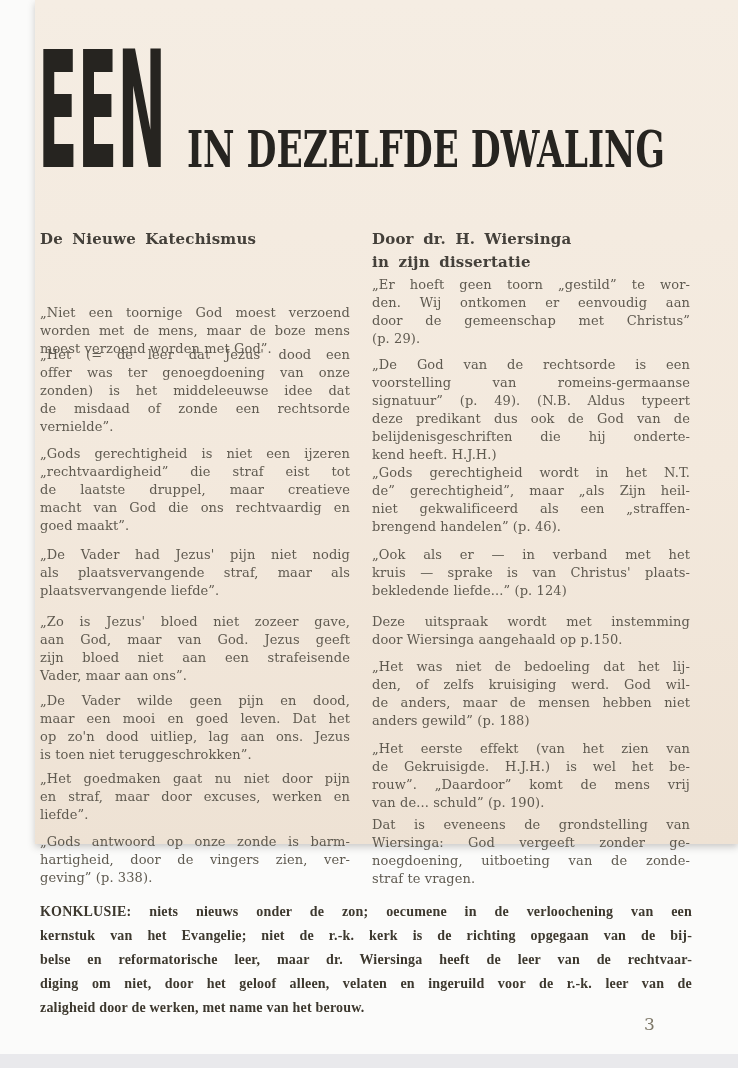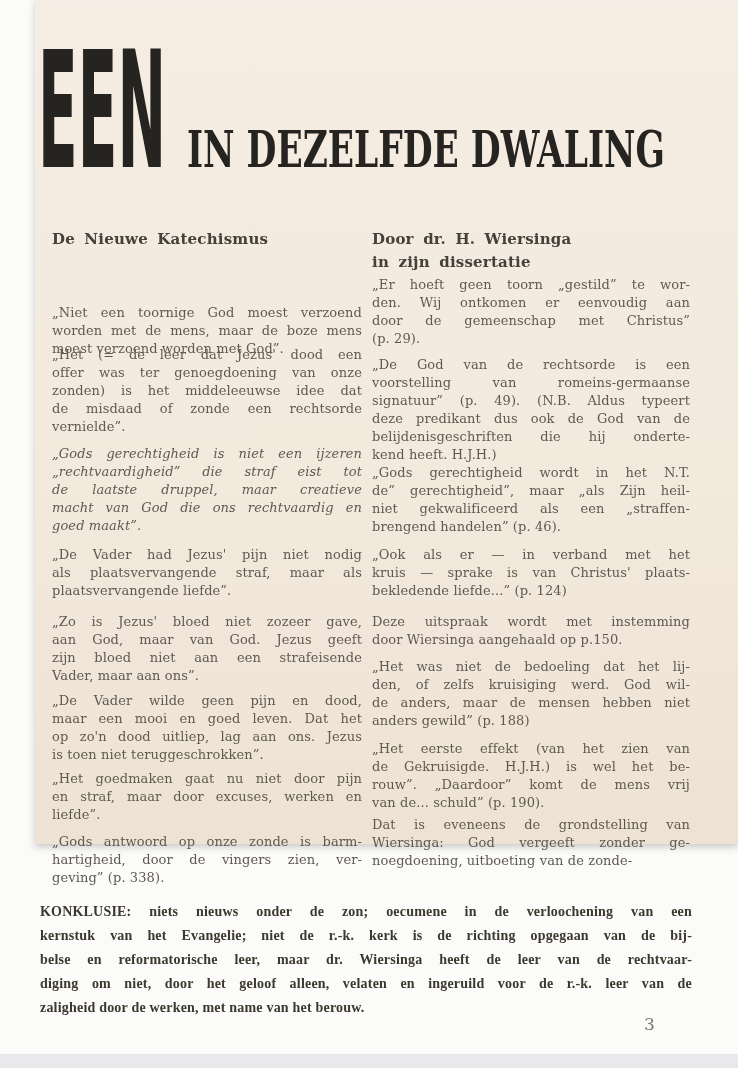--- a/index.html
+++ b/index.html
@@ -36,21 +36,21 @@
   }
   .title-rest { position: absolute; left: 152px; top: 129px; }
   .title-rest text {
     font-family: "DejaVu Serif", serif;
     font-weight: bold;
     fill: var(--ink_title);
   }
 
   
   .col { position: absolute; top: 0; height: 900px; }
-  .lcol { left: 17px;   width: 310px; }
+  .lcol { left: 5px;   width: 310px; }
   .rcol { left: 331px; width: 318px; margin-left: 6px; }
 
   .colhead {
     position: absolute; left: 0; right: 0; top: 228px;
     font-size: 15px; font-weight: bold;
     line-height: 23px;
     color: var(--ink_heading);
     word-spacing: 4px;
     letter-spacing: 0.2px;
   }
@@ -59,21 +59,21 @@
     position: absolute; left: 0; right: 0;
     font-size: 13px;
     line-height: 18px;
     color: var(--ink_body);
     letter-spacing: 0.1px;
   }
   .tline { text-align: justify; text-align-last: justify; }
   .para .tline:last-child { text-align-last: left; }
 
   
-  .lp0 { top: 268px; margin-top: 36px; } .lp1 { top: 346px; } .lp2 { top: 445px; font-style: italic; }
+  .lp0 { top: 268px; margin-top: 36px; } .lp1 { top: 346px; } .lp2 { top: 445px; }
   .lp3 { top: 546px; } .lp4 { top: 613px; } .lp5 { top: 692px; }
   .lp6 { top: 770px; } .lp7 { top: 833px; }
 
   
   .rp0 { top: 276px; } .rp1 { top: 356px; } .rp2 { top: 464px; }
   .rp3 { top: 546px; } .rp4 { top: 613px; } .rp5 { top: 658px; }
   .rp6 { top: 740px; } .rp7 { top: 816px; }
 
   
   .conclusion {
@@ -203,20 +203,21 @@
       <div class="para rp6">
           <div class="tline">„Het eerste effekt (van het zien van</div>
           <div class="tline">de Gekruisigde. H.J.H.) is wel het be-</div>
           <div class="tline">rouw”. „Daardoor” komt de mens vrij</div>
           <div class="tline">van de... schuld” (p. 190).</div>
         </div>
       <div class="para rp7">
           <div class="tline">Dat is eveneens de grondstelling van</div>
           <div class="tline">Wiersinga: God vergeeft zonder ge-</div>
           <div class="tline">noegdoening, uitboeting van de zonde-</div>
+          <div class="tline">straf te vragen.</div>
         </div>
     </div>
 
     <div class="conclusion">
         <div class="tline">KONKLUSIE: niets nieuws onder de zon; oecumene in de verloochening van een</div>
         <div class="tline">kernstuk van het Evangelie; niet de r.-k. kerk is de richting opgegaan van de bij-</div>
         <div class="tline">belse en reformatorische leer, maar dr. Wiersinga heeft de leer van de rechtvaar-</div>
         <div class="tline">diging om niet, door het geloof alleen, velaten en ingeruild voor de r.-k. leer van de</div>
         <div class="tline">zaligheid door de werken, met name van het berouw.</div>
       </div>

